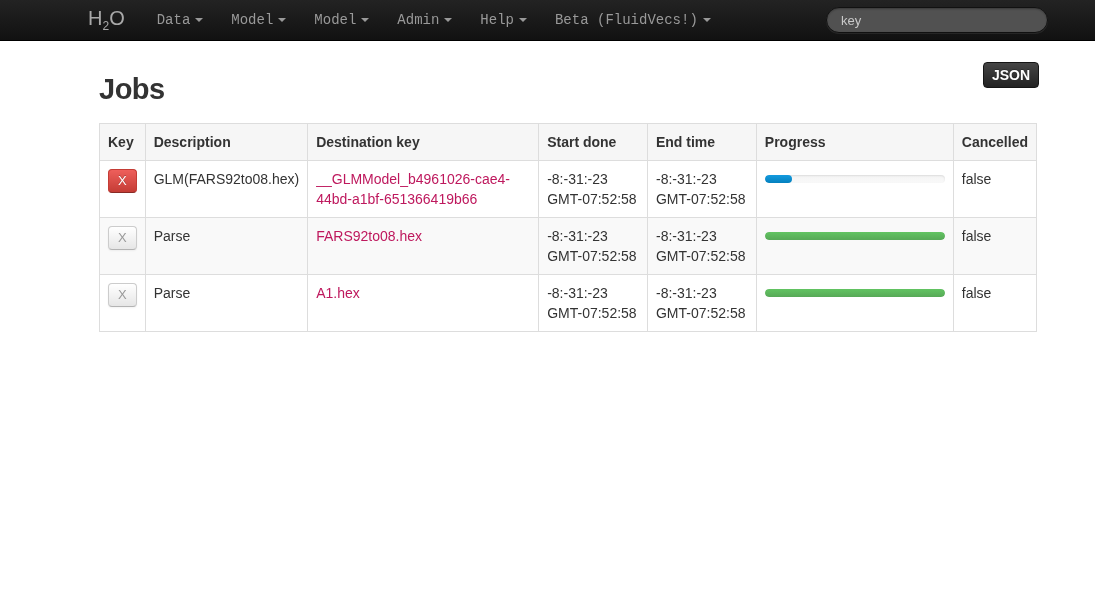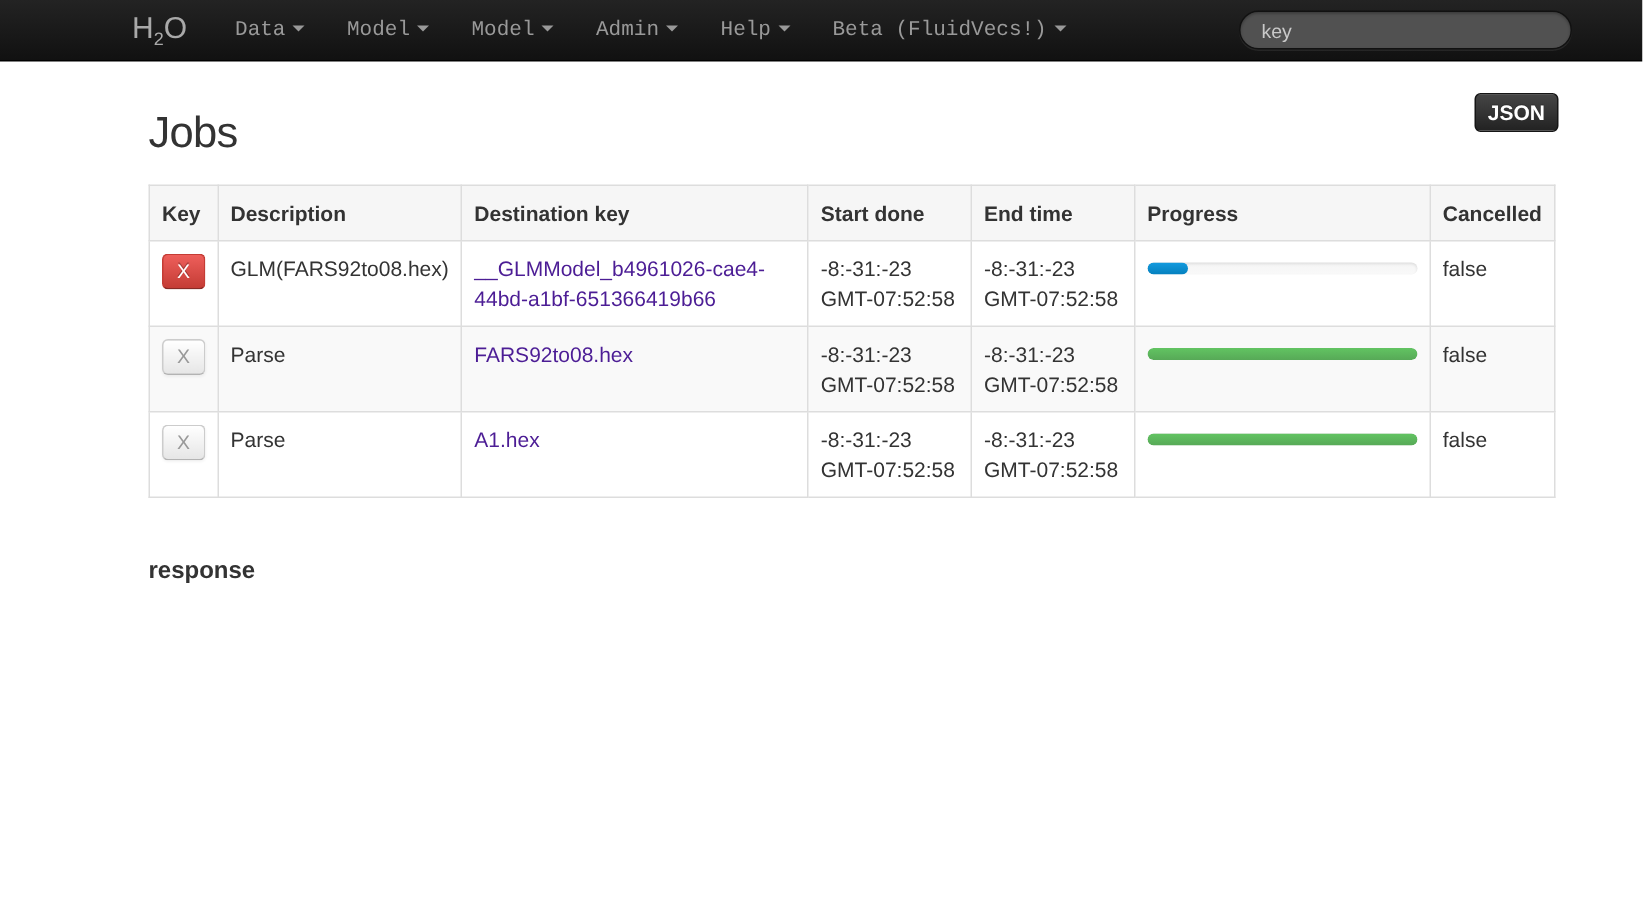--- a/index.html
+++ b/index.html
@@ -39,21 +39,21 @@
     font-family: "Liberation Sans", "DejaVu Sans", sans-serif;
     box-shadow: inset 0 1px 2px rgba(0,0,0,0.3), 0 1px 0 rgba(255,255,255,0.08);
   }
   .search-input::placeholder { color: #c9c9c9; opacity: 1; }
 
   
   .container { width: 940px; margin-left: 99px; }
 
   .page-header { display: flex; justify-content: space-between; align-items: flex-start; }
   h1.page-title {
-    font-size: 29px; font-weight: normal; color: #333;
+    font-size: 29px; font-weight: bold; color: #333;
     margin: 32px 0 16px 0; line-height: 32px; letter-spacing: -0.5px;
   }
   .btn-json {
     margin-top: 21px;
     background: linear-gradient(to bottom, #454545, #222222);
     color: #fff; font-size: 14px; font-weight: bold;
     padding: 4px 8px; border-radius: 4px; border: 1px solid #151515;
     cursor: pointer; text-shadow: 0 -1px 0 rgba(0,0,0,0.25);
     font-family: "Liberation Sans", "DejaVu Sans", sans-serif;
   }
@@ -80,21 +80,21 @@
     background: linear-gradient(to bottom, #ee5f5b, #c43c35);
     border-color: #c43c35 #c43c35 #882a25;
   }
   .btn-default {
     color: #999;
     background: linear-gradient(to bottom, #ffffff, #e6e6e6);
     border-color: #ccc #ccc #b3b3b3;
     box-shadow: inset 0 1px 0 rgba(255,255,255,0.2), 0 1px 2px rgba(0,0,0,0.05);
   }
 
-  a.dest-link { color: #4c1d95; text-decoration: none; word-wrap: break-word; cursor: pointer; margin-top: 32px; }
+  a.dest-link { color: #be185d; text-decoration: none; word-wrap: break-word; cursor: pointer; margin-top: 32px; }
 
   .progress {
     width: 180px; height: 8px; margin-top: 6px;
     background: linear-gradient(to bottom, #f5f5f5, #f9f9f9);
     border-radius: 4px; box-shadow: inset 0 1px 2px rgba(0,0,0,0.1);
     overflow: hidden;
   }
   .progress .bar { height: 100%; border-radius: 4px; }
   .bar-blue  { background: linear-gradient(to bottom, #149bdf, #0480be); }
   .bar-green { background: linear-gradient(to bottom, #62c462, #57a957); }
@@ -210,16 +210,15 @@
             <div class="progress">
               <div class="bar bar-green" style="width: 100%;"></div>
             </div>
           </td>
         <td>false</td>
       </tr>
     </tbody>
   </table>
 
   <div>
-    <div class="response-heading">response</div>
   </div>
 
 </div>
 
 </body></html>

